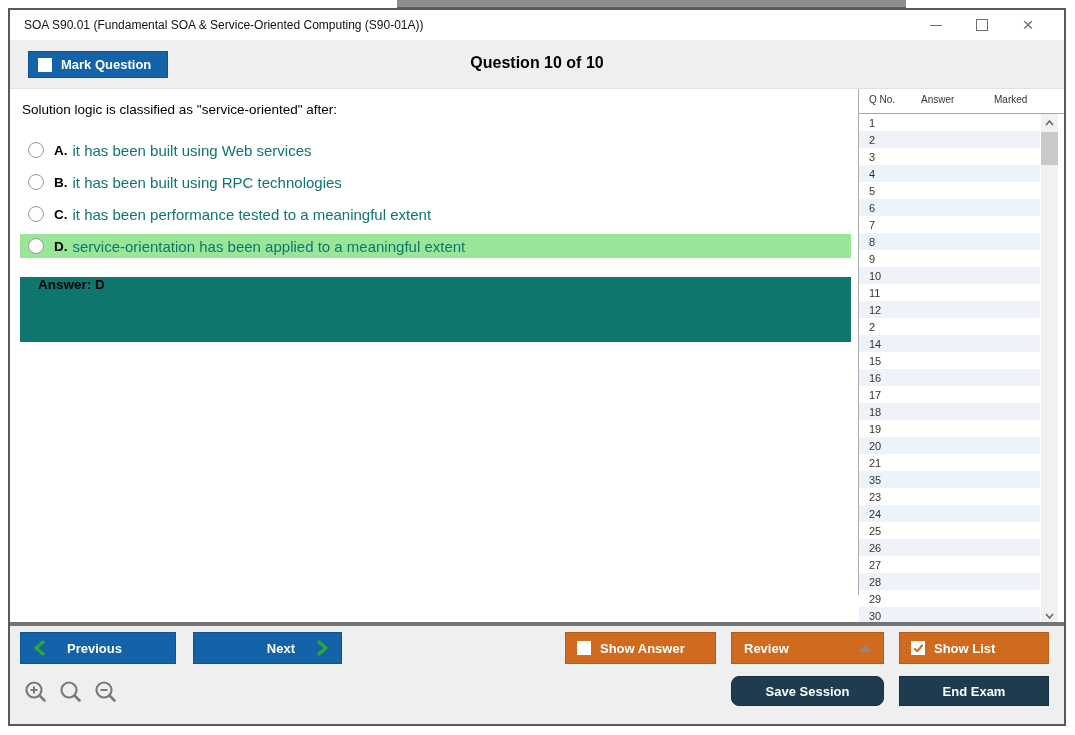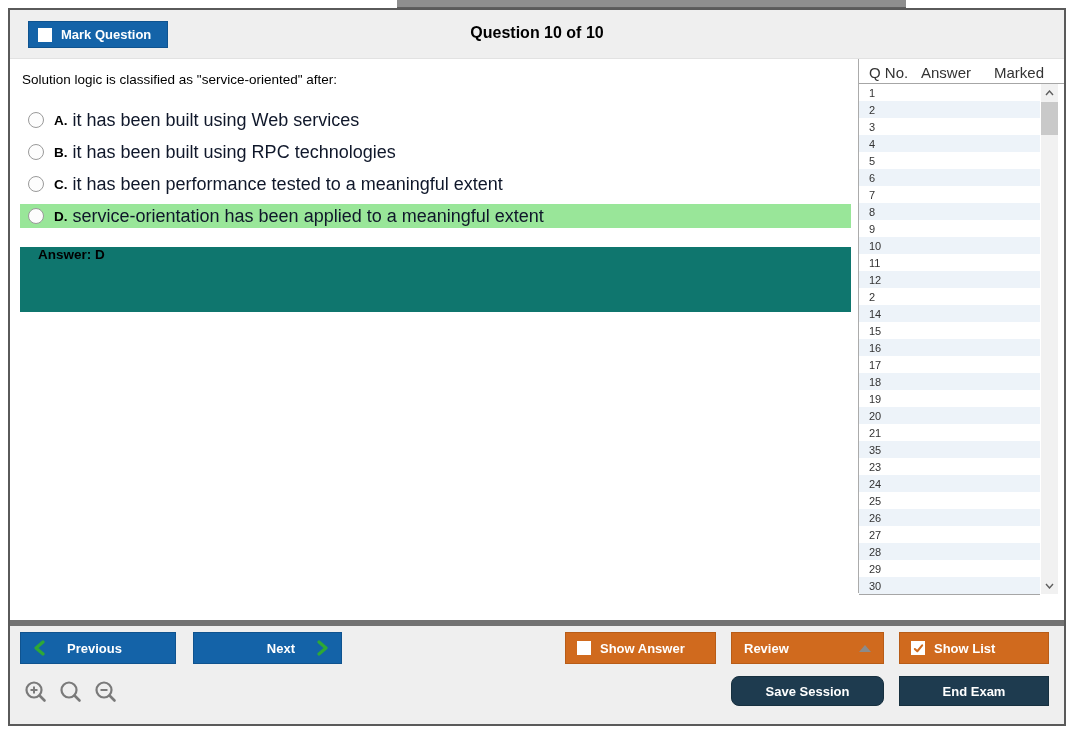--- a/index.html
+++ b/index.html
@@ -32,39 +32,39 @@
   .mark{position:absolute;left:18px;top:11px;height:27px;width:140px;justify-content:flex-start;padding-left:9px;}
   .cb{width:14px;height:14px;background:#ffffff;display:inline-flex;align-items:center;justify-content:center;margin-right:9px;flex:0 0 auto;}
   
   .main{flex:1;display:flex;min-height:0;border-radius:27px;}
   .qpanel{flex:1;background:#ffffff;position:relative;border-right:1px solid #ababab;}
   .qtext{position:absolute;left:12px;top:13px;font-size:13.5px;color:#000;}
   .opt{position:absolute;left:10px;width:831px;height:24px;display:flex;align-items:center;padding-left:8px;box-sizing:border-box;}
   .opt.highlighted{background:#99e699;}
   .radio{width:16px;height:16px;border-radius:50%;border:1px solid #9a9a9a;background:#fdfdfd;margin-right:10px;flex:0 0 auto;box-sizing:border-box;}
   .letter{font-weight:bold;font-size:13.5px;color:#000;margin-right:5px;}
-  .otext{font-size:18px;color:#0f172a;}
+  .otext{font-size:15px;color:#0f766e;}
   .opt-0{top:49px;} .opt-1{top:81px;} .opt-2{top:113px;} .opt-3{top:145px;}
   .answerbox{position:absolute;left:10px;top:188px;width:831px;height:65px;background:#0f766e;display:flex;}
   .answerbox span{font-size:13.5px;font-weight:bold;color:#000;margin-left:18px;}
   
   .sidebar{width:205px;flex:0 0 auto;background:#ffffff;position:relative;}
   .listheader{height:24px;position:relative;border-bottom:1px solid #a6a6a6;}
-  .col{position:absolute;top:5px;font-size:15px;color:#333;}
+  .col{position:absolute;top:5px;font-size:10px;color:#333;}
   .c1{left:10px;} .c2{left:62px;} .c3{left:135px;}
   .listbody{position:absolute;left:0;top:25px;width:181px;height:510px;overflow:hidden;border-bottom:1px solid #a6a6a6;}
   .lrow{height:17px;display:flex;align-items:center;background:#ffffff;}
   .lrow.alt{background:#edf3f9;}
   .lnum{font-size:11px;color:#333;padding-left:10px;}
   .scrollbar{position:absolute;right:6px;top:25px;width:17px;height:510px;background:#f1f1f1;}
   .sb-btn{position:absolute;left:0;width:17px;height:17px;display:flex;align-items:center;justify-content:center;}
   .sb-up{top:0;} .sb-down{bottom:0;}
   .sb-thumb{position:absolute;left:0;top:18px;width:17px;height:33px;background:#c9c9c9;}
   
-  .footer{height:98px;background:#efefef;position:relative;flex:0 0 auto;border-top:6px solid #737373;margin-top:27px;}
+  .footer{height:98px;background:#efefef;position:relative;flex:0 0 auto;border-top:4px solid #737373;margin-top:27px;}
   .fbtn{position:absolute;height:32px;box-sizing:border-box;}
   .prev{left:10px;top:6px;width:156px;justify-content:flex-start;padding-left:12px;}
   .next{left:183px;top:6px;width:149px;justify-content:flex-end;padding-right:12px;}
   .prev .lbl{margin-left:22px;}
   .next .lbl{margin-right:22px;}
   .showanswer{left:555px;top:6px;width:151px;padding-left:11px;}
   .review{left:721px;top:6px;width:153px;padding-left:12px;}
   .showlist{left:889px;top:6px;width:150px;padding-left:11px;}
   .tri-up{margin-left:auto;margin-right:12px;width:0;height:0;border-left:6px solid transparent;border-right:6px solid transparent;border-bottom:7px solid #8b8b8b;}
   .save{left:721px;top:50px;width:153px;height:30px;justify-content:center;border-radius:8px;}
@@ -72,20 +72,32 @@
   .zoomicons{position:absolute;left:12px;top:52px;display:flex;gap:7px;}
   .zoomicons .zi{width:28px;height:28px;display:flex;align-items:center;justify-content:center;cursor:pointer;}
 </style>
 </head>
 <body>
 
 <div class="bg-edge"></div>
 
 <div class="window">
 
+  <div class="titlebar">
+    <span class="title">SOA S90.01 (Fundamental SOA &amp; Service-Oriented Computing (S90-01A))</span>
+    <div class="controls">
+      <span class="ctrl">
+          <span class="minline"></span>
+        </span>
+      <span class="ctrl">
+          <span class="maxbox"></span>
+        </span>
+      <span class="ctrl closex">×</span>
+    </div>
+  </div>
 
   <div class="header">
     <button class="btn blue mark">
       <span class="cb"></span>
       <span class="lbl">Mark Question</span>
     </button>
     <div class="qcounter">Question 10 of 10</div>
   </div>
 
   <div class="main">

